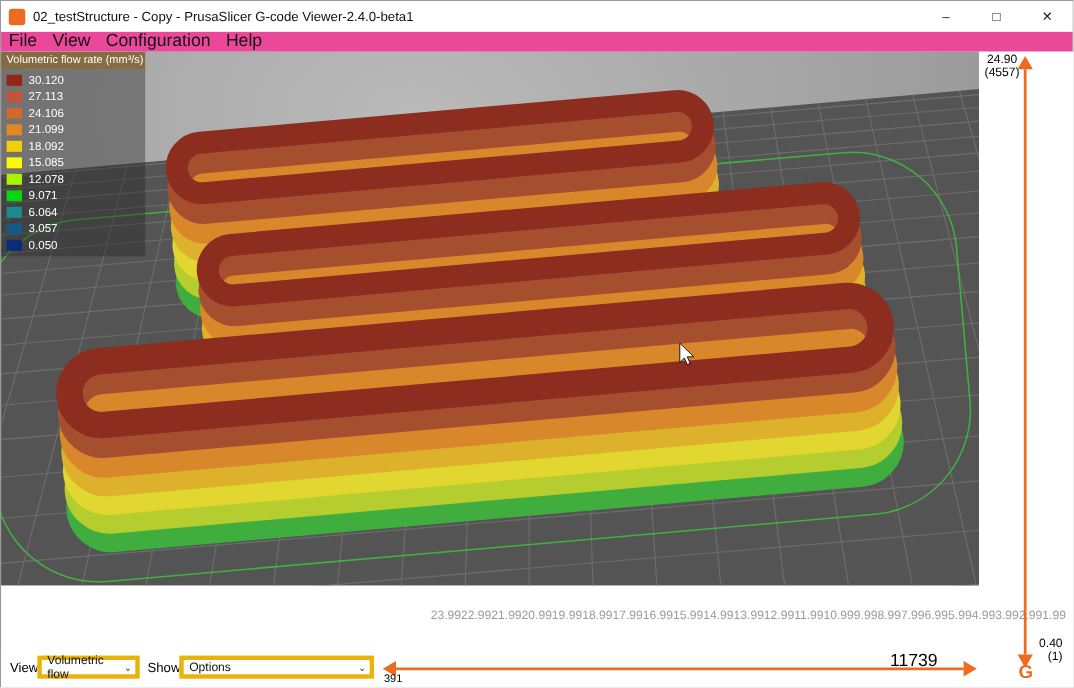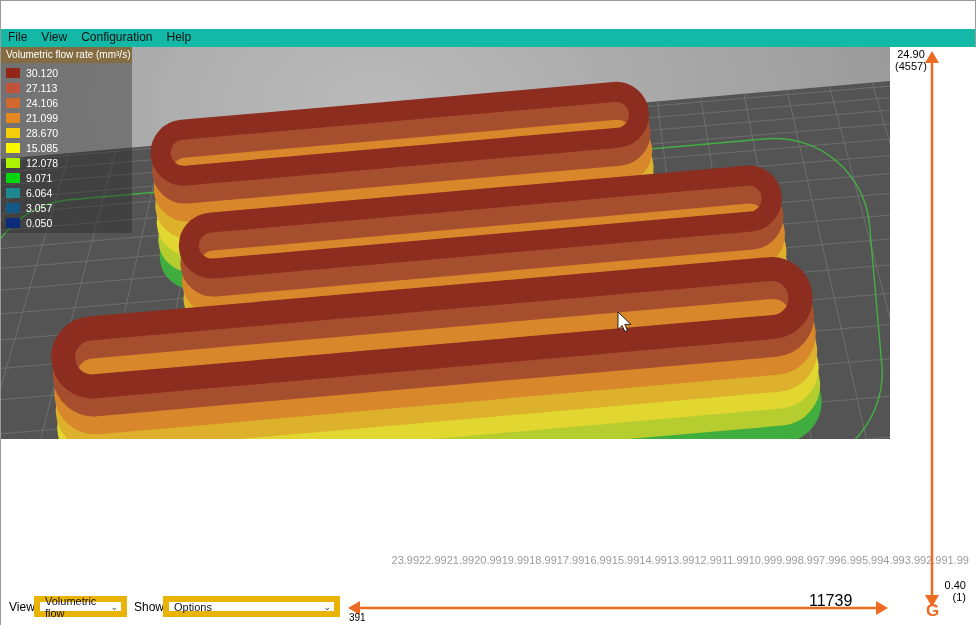--- a/index.html
+++ b/index.html
@@ -8,25 +8,25 @@
 .window{position:relative;width:976px;height:625px;border:1px solid #9a9a9a;background:#fff}
 
 
 .titlebar{position:absolute;top:0;left:0;right:0;height:28px;display:flex;align-items:center;background:#fff}
 .app-icon{width:15px;height:15px;margin-left:7px;border-radius:3px;background:#ed6b21;flex:none}
 .title{margin-left:7px;font-size:12px;color:#111;white-space:nowrap}
 .win-controls{margin-left:auto;display:flex;height:28px}
 .win-btn{width:46px;height:28px;display:flex;align-items:center;justify-content:center;font-size:12px;color:#222;cursor:default}
 
 
-.menubar{position:absolute;top:28px;left:0;right:0;height:18px;display:flex;align-items:center;background:#14b8a6;font-size:12px;color:#111}
+.menubar{position:absolute;top:28px;left:0;right:0;height:18px;display:flex;align-items:center;background:#ec4899;font-size:16px;color:#111}
 .menu-item{padding:0 7px;height:18px;line-height:17px}
 
 
-.viewport{position:absolute;top:46px;left:0;width:889px;height:392px;overflow:hidden;background:#9c9c9c}
+.viewport{position:absolute;top:46px;left:0;width:889px;height:485px;overflow:hidden;background:#9c9c9c}
 #viewport-svg{display:block}
 
 
 .legend{position:absolute;top:0;left:0;width:131px;color:#fff}
 .legend-header{background:rgba(128,99,52,.88);font-size:10px;line-height:12px;padding:2px 5px;height:16px;white-space:nowrap}
 .legend-body{background:rgba(35,35,35,.38);padding:2px 0 3px 0}
 .legend-row{display:flex;align-items:center;height:15px;padding:0 5px}
 .swatch{width:14px;height:10px;margin-right:6px;flex:none}
 .legend-val{font-size:10.5px}
 
@@ -37,33 +37,42 @@
 .tick{font-size:11px;line-height:12px}
 .vslider{position:absolute;top:2px;left:30px}
 .layer-bottom{position:absolute;top:532px;left:32px;width:44px;text-align:right;font-size:11px;line-height:12px;color:#000}
 .g-logo{position:absolute;top:554px;left:36px;font-size:17px;font-weight:bold;color:#ed6b21}
 
 
 .bottom-bar{position:absolute;top:590px;left:0;width:889px;height:35px;background:#fff}
 .bb-label{position:absolute;top:9px;font-size:12px;color:#000}
 #view-label{left:8px}
 #show-label{left:133px}
-.combo{position:absolute;top:5px;height:21px;border:6px solid #eab308;background:#fff;display:flex;align-items:center;font-size:11px;padding:0 3px 0 5px;color:#111}
+.combo{position:absolute;top:5px;height:21px;border:4px solid #eab308;background:#fff;display:flex;align-items:center;font-size:11px;padding:0 3px 0 5px;color:#111}
 #view-combo{left:33px;width:93px}
 #show-combo{left:162px;width:177px}
 .combo .arrow{margin-left:auto;font-size:9px;color:#444;padding-left:4px}
 .hslider{position:absolute;left:345px;top:0}
 .hs-max{position:absolute;left:808px;top:1px;width:88px;text-align:left;font-size:16px;color:#000}
 .hs-min{position:absolute;left:348px;top:21px;font-size:10px;color:#000}
 </style>
 </head>
 <body>
 
 <div class="window">
 
+  <div class="titlebar">
+    <div class="app-icon"></div>
+    <div class="title">02_testStructure - Copy - PrusaSlicer G-code Viewer-2.4.0-beta1</div>
+    <div class="win-controls">
+      <div class="win-btn">–</div>
+      <div class="win-btn">□</div>
+      <div class="win-btn">✕</div>
+    </div>
+  </div>
 
   <div class="menubar">
       <div class="menu-item">File</div>
       <div class="menu-item">View</div>
       <div class="menu-item">Configuration</div>
       <div class="menu-item">Help</div>
     </div>
 
   <div class="viewport">
     <svg id="viewport-svg" width="889" height="544" viewBox="0 0 889 544">
@@ -166,21 +175,21 @@
           <div class="legend-row">
             <span class="swatch" style="background: rgb(209, 104, 47);"></span>
             <span class="legend-val">24.106</span>
           </div>
           <div class="legend-row">
             <span class="swatch" style="background: rgb(227, 136, 32);"></span>
             <span class="legend-val">21.099</span>
           </div>
           <div class="legend-row">
             <span class="swatch" style="background: rgb(245, 206, 10);"></span>
-            <span class="legend-val">28.670</span>
+            <span class="legend-val">18.092</span>
           </div>
           <div class="legend-row">
             <span class="swatch" style="background: rgb(251, 248, 3);"></span>
             <span class="legend-val">15.085</span>
           </div>
           <div class="legend-row">
             <span class="swatch" style="background: rgb(170, 242, 0);"></span>
             <span class="legend-val">12.078</span>
           </div>
           <div class="legend-row">

